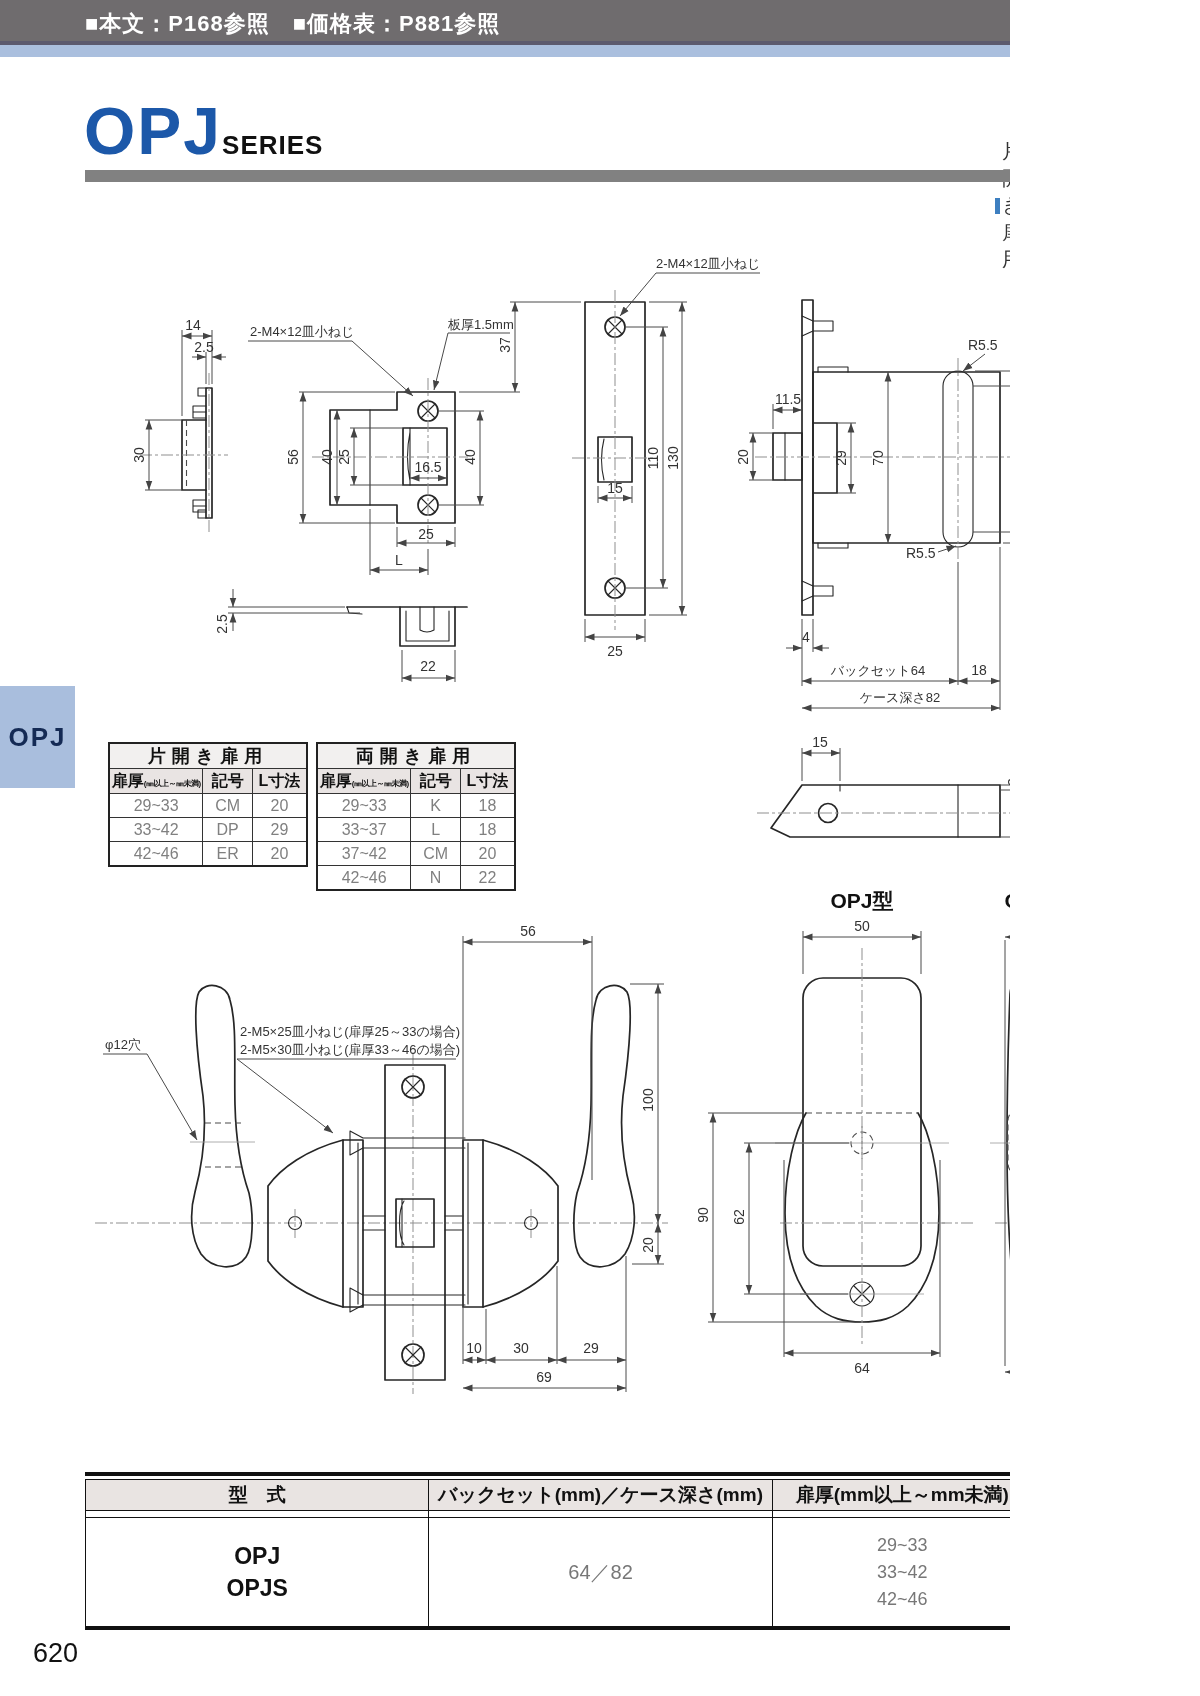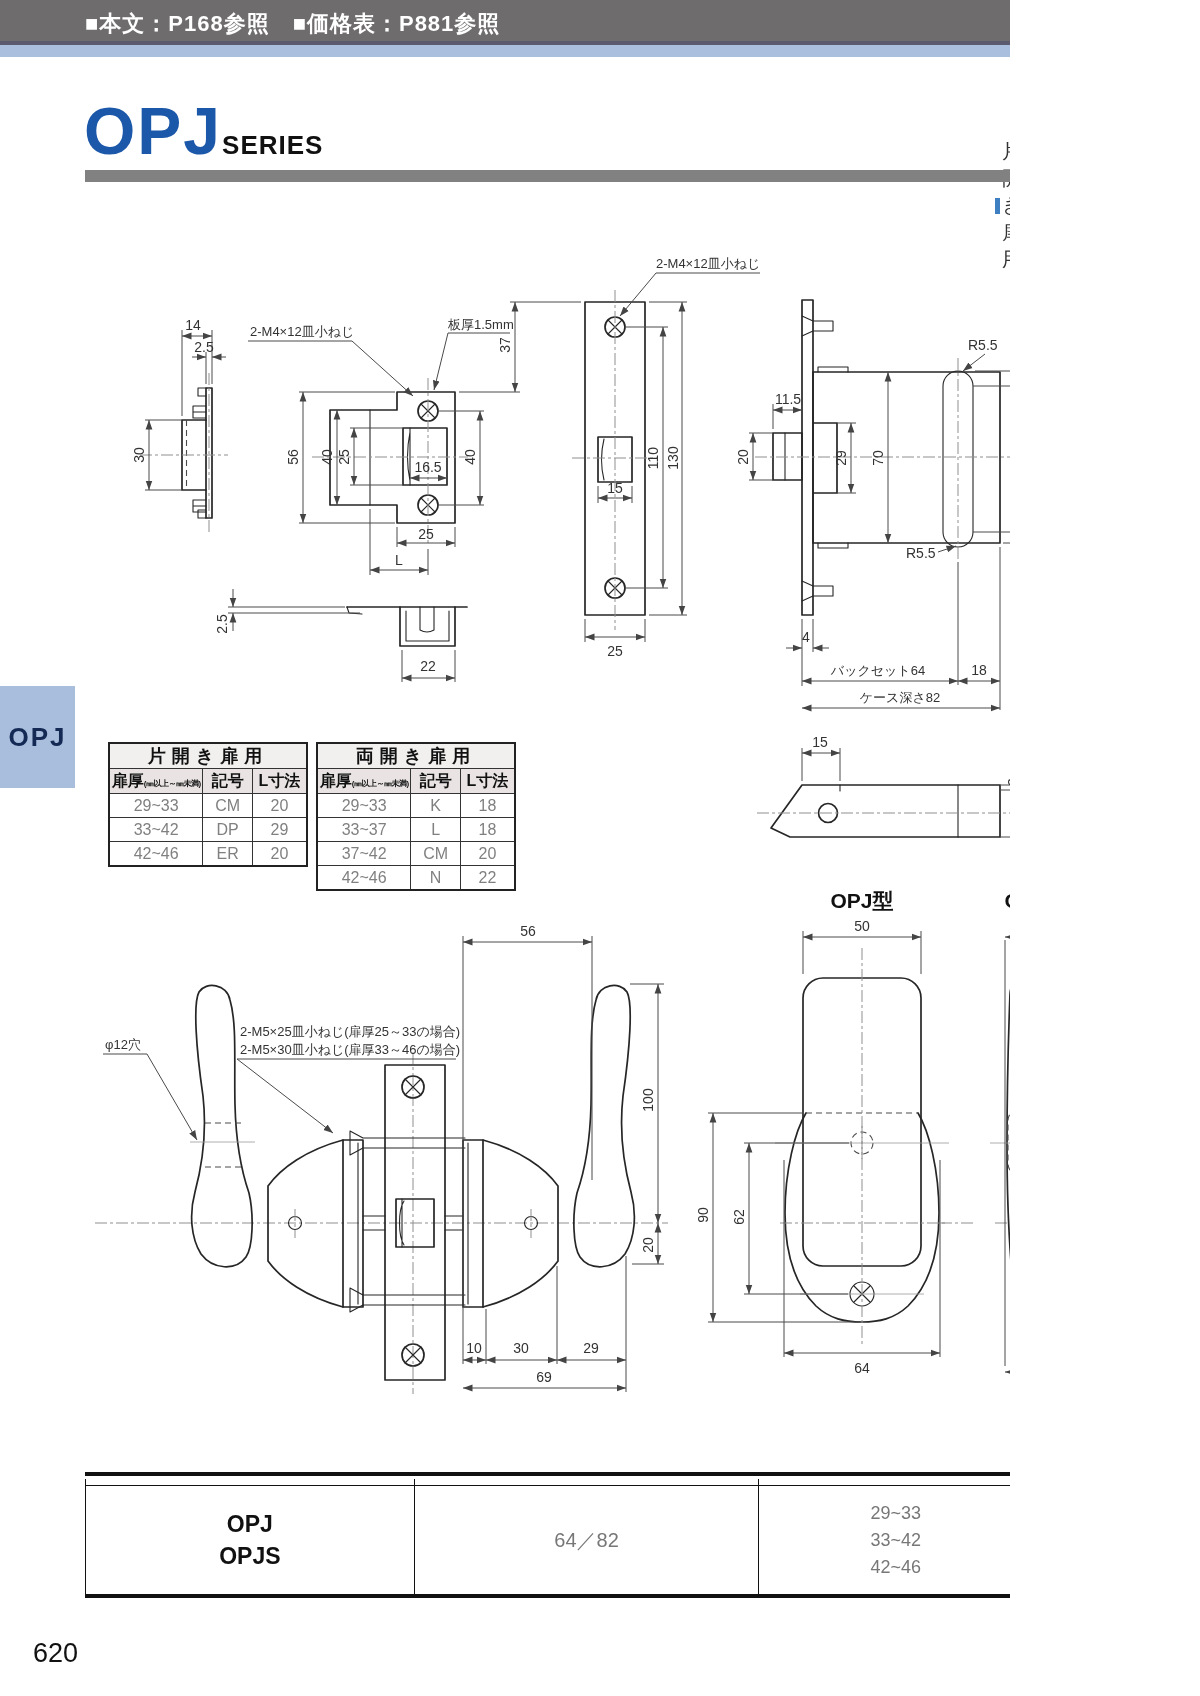--- a/index.html
+++ b/index.html
@@ -128,20 +128,25 @@
           <td class="dt">N</td>
           <td class="dt">22</td>
         </tr>
   </tbody>
     </table>
 
   <div class="abs spec">
     <div class="thick"></div>
     <table>
       <tbody>
+          <tr class="h">
+        <td style="width:344px;">型　式</td>
+        <td style="width:344px;">バックセット(mm)／ケース深さ(mm)</td>
+        <td style="width:260px;">扉厚(mm以上～mm未満)</td>
+      </tr>
       <tr class="g">
             <td></td>
             <td></td>
             <td></td>
           </tr>
       <tr class="b">
         <td class="models">
           <div>OPJ</div>
           <div>OPJS</div>
         </td>

